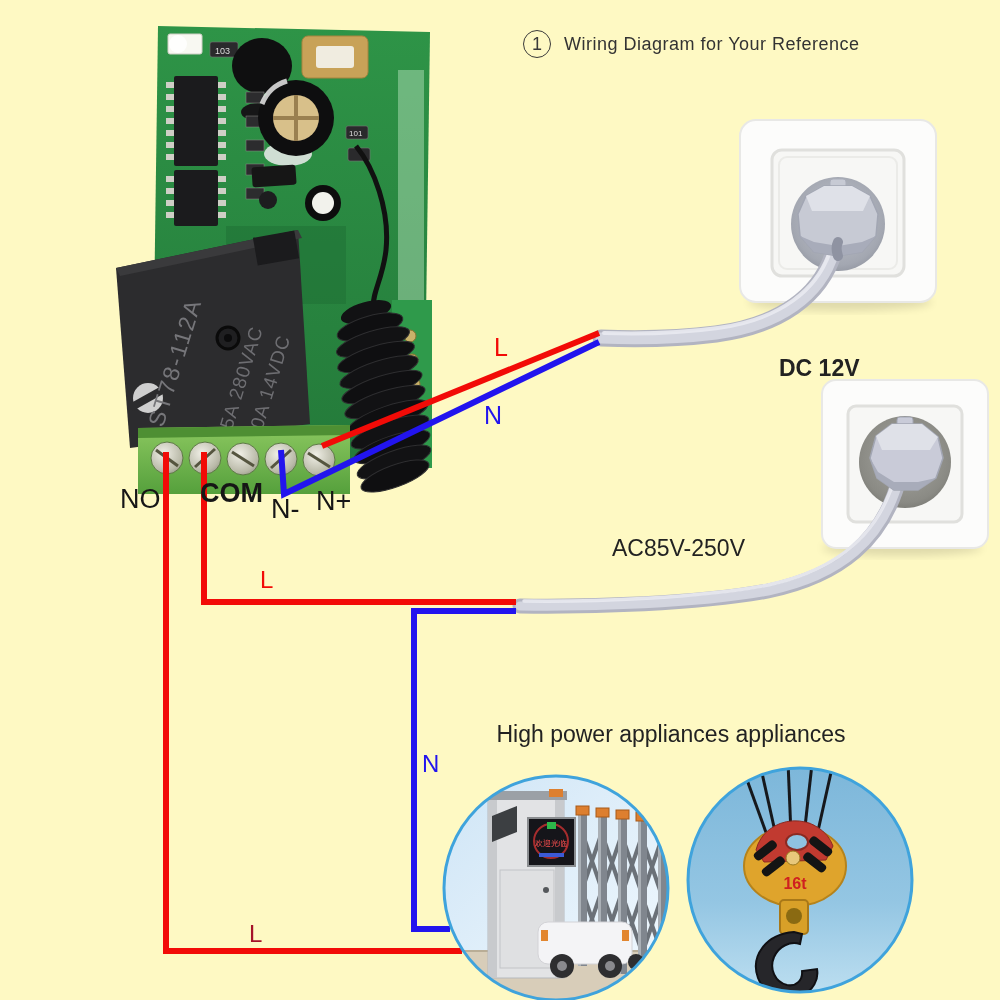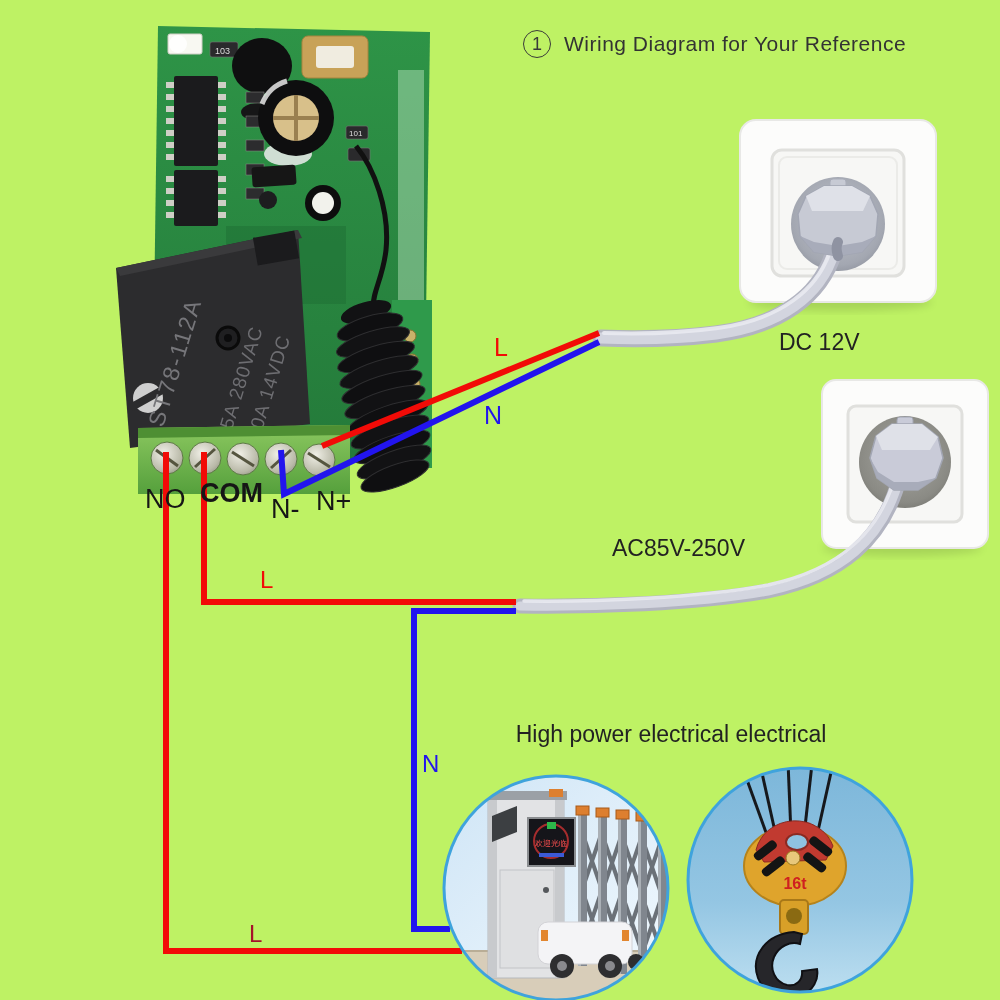--- a/index.html
+++ b/index.html
@@ -1,23 +1,23 @@
 <!DOCTYPE html>
 <html><head>
 <meta charset="utf-8">
 <style>
   html,body{margin:0;padding:0;background:#fff;}
-  .canvas{position:relative;width:1000px;height:1000px;background:#bef264;overflow:hidden;
+  .canvas{position:relative;width:1000px;height:1000px;background:#fef9c3;overflow:hidden;
           font-family:"Liberation Sans","DejaVu Sans",sans-serif;}
   .layer{position:absolute;left:0;top:0;}
   .lbl{position:absolute;color:#1c1c1c;white-space:nowrap;}
   .title-row{position:absolute;left:523px;top:30px;display:flex;align-items:center;gap:13px;}
   .badge{width:26px;height:26px;border:1.7px solid #3a3a3a;border-radius:50%;
          display:flex;align-items:center;justify-content:center;font-size:18px;color:#3a3a3a;}
-  .title-text{font-size:21px;color:#333;letter-spacing:0.5px;}
+  .title-text{font-size:18px;color:#333;letter-spacing:0.5px;}
   .term{font-size:27px;color:#161616;}
   .wire-lab{font-size:25px;}
   .live{color:#f20b07;}
   .neutral{color:#2214ee;}
   .live-dark{color:#a5132a;}
   .sock-lab{font-size:23px;color:#222;}
   .heading{font-size:23px;color:#222;}
 </style>
 </head>
 <body>
@@ -360,29 +360,29 @@
     </g>
     <circle cx="800" cy="880" r="112" fill="none" stroke="#3fa3dc" stroke-width="3"></circle>
   </g>
 </svg>
 
 <div class="title-row">
   <span class="badge">1</span>
   <span class="title-text">Wiring Diagram for Your Reference</span>
 </div>
 
-<div class="lbl term" style="left:120px;top:484px;margin-left:25px;">NO</div>
+<div class="lbl term" style="left:120px;top:484px;">NO</div>
 <div class="lbl term" style="left:200px;top:478px;font-weight:bold;">COM</div>
 <div class="lbl term" style="left:271px;top:494px;">N-</div>
 <div class="lbl term" style="left:316px;top:486px;">N+</div>
 
 <div class="lbl wire-lab live" style="left:494px;top:333px;">L</div>
 <div class="lbl wire-lab neutral" style="left:484px;top:401px;">N</div>
 <div class="lbl wire-lab live" style="left:260px;top:566px;font-size:24px;">L</div>
 <div class="lbl wire-lab neutral" style="left:422px;top:750px;font-size:24px;">N</div>
 <div class="lbl wire-lab live-dark" style="left:249px;top:920px;font-size:24px;">L</div>
 
-<div class="lbl sock-lab" style="left:779px;top:329px;width:120px;">DC 12V</div>
+<div class="lbl sock-lab" style="left:779px;top:355px;width:120px;font-weight:bold;">DC 12V</div>
 <div class="lbl sock-lab" style="left:612px;top:535px;">AC85V-250V</div>
 
-<div class="lbl heading" style="left:455px;top:721px;width:432px;text-align:center;">High power electrical electrical</div>
+<div class="lbl heading" style="left:455px;top:721px;width:432px;text-align:center;">High power appliances appliances</div>
 
 </div>
 
 </body></html>

